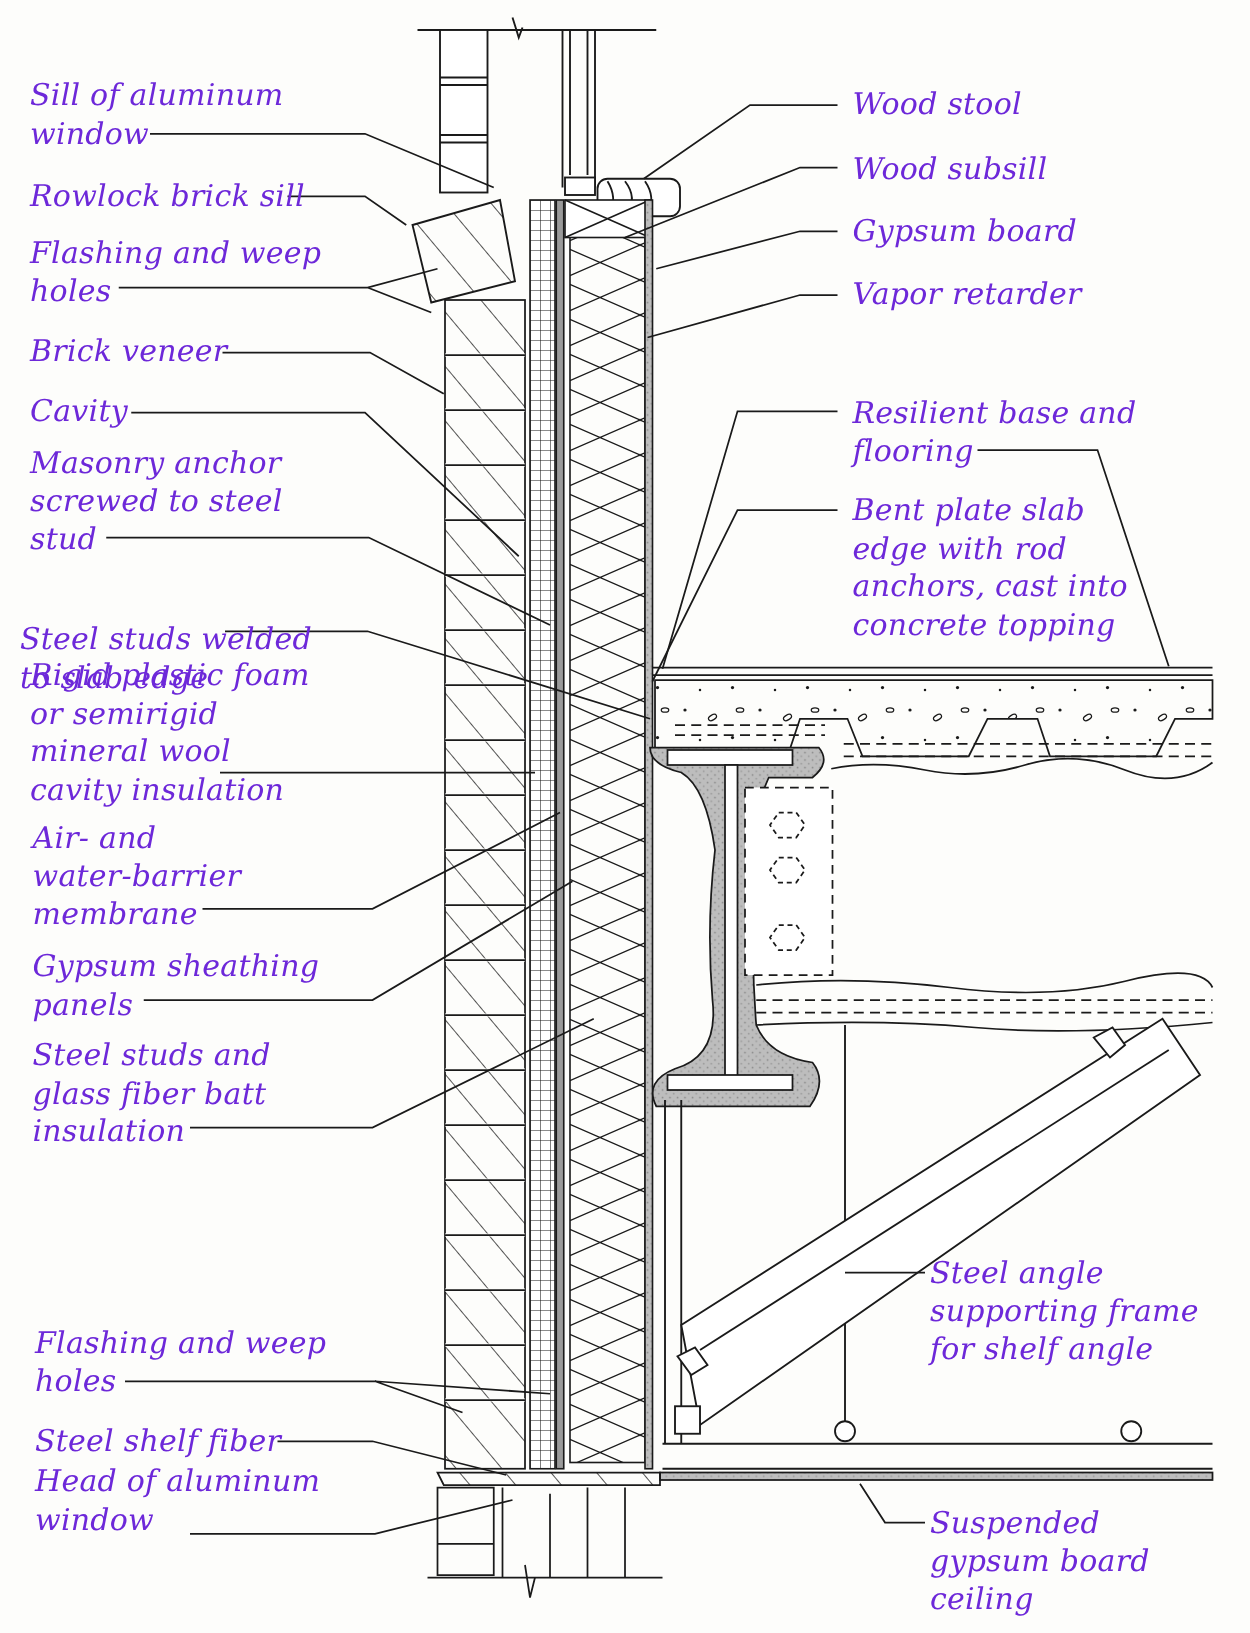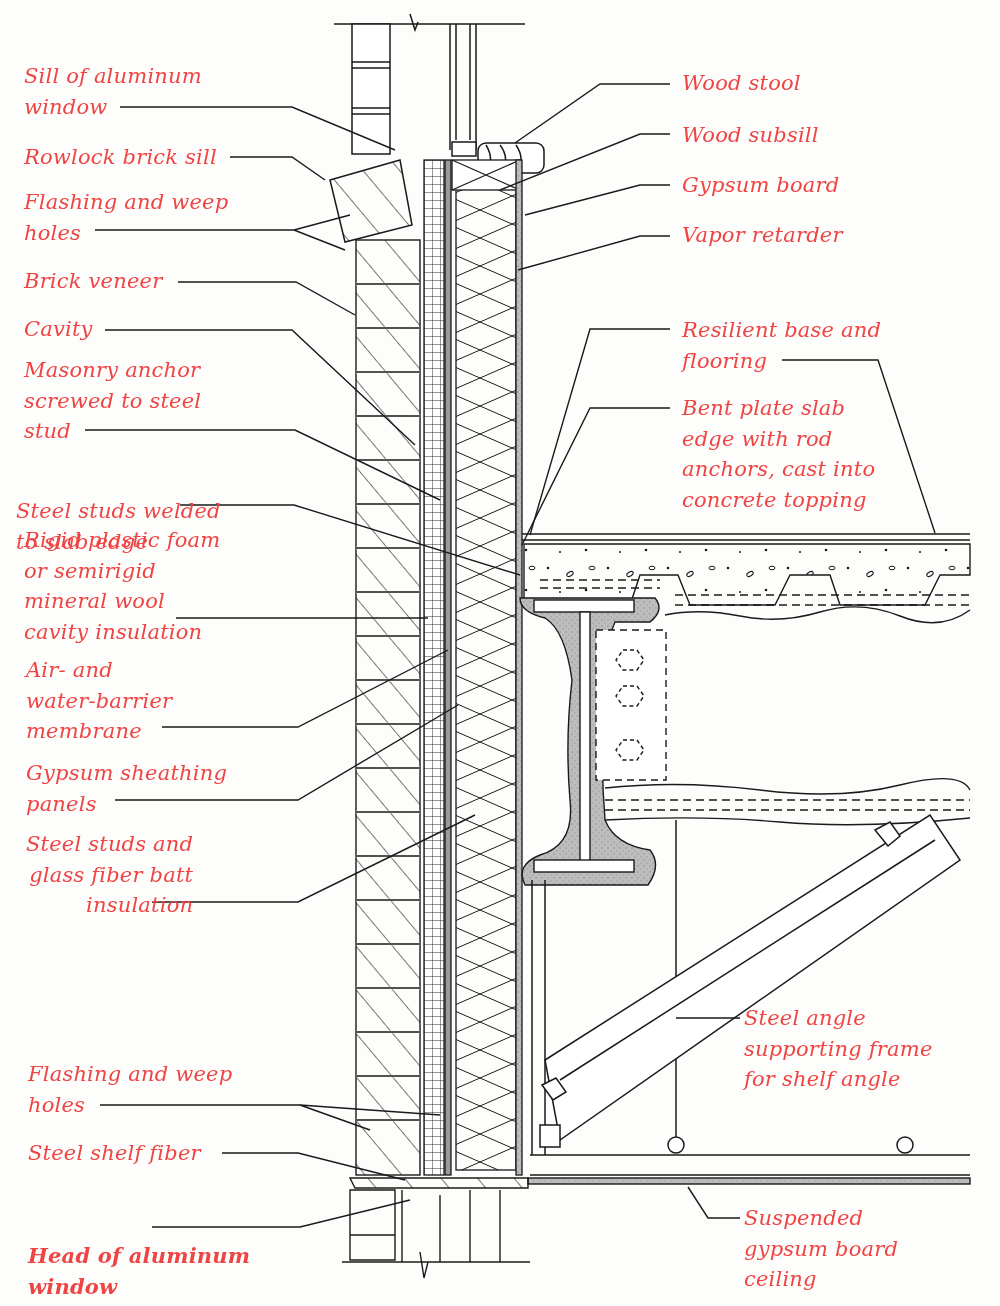--- a/index.html
+++ b/index.html
@@ -1,17 +1,17 @@
 <!DOCTYPE html>
 <html><head>
 <meta charset="utf-8">
 <style>
   html,body{margin:0;padding:0;background:#fdfdfb;}
   body{width:1000px;height:1306px;position:relative;overflow:hidden;font-family:"DejaVu Serif",serif;}
-  .lbl{position:absolute;font-style:italic;font-size:21px;line-height:30.5px;color:#ef4444;white-space:pre-line;letter-spacing:0.2px;}
+  .lbl{position:absolute;font-style:italic;font-size:24px;line-height:30.5px;color:#6d28d9;white-space:pre-line;letter-spacing:0.2px;}
   svg{position:absolute;left:0;top:0;}
 </style>
 </head>
 <body>
 
 <svg width="1000" height="1306" viewBox="0 0 1000 1306">
   <defs>
     <pattern id="hatch" width="28" height="28" patternUnits="userSpaceOnUse" patternTransform="rotate(-40)">
       <line x1="0" y1="0" x2="0" y2="28" stroke="#1a1a1a" stroke-width="1.2"></line>
     </pattern>
@@ -156,27 +156,27 @@
 to slab edge</div>
 <div class="lbl" style="left:24px;top:525px;">Rigid plastic foam
 or semirigid
 mineral wool
 cavity insulation</div>
 <div class="lbl" style="left:26px;top:655px;">Air- and
 water-barrier
 membrane</div>
 <div class="lbl" style="left:26px;top:758px;">Gypsum sheathing
 panels</div>
-<div class="lbl" style="left:26px;top:829px;text-align:right;">Steel studs and
+<div class="lbl" style="left:26px;top:829px;">Steel studs and
 glass fiber batt
 insulation</div>
 <div class="lbl" style="left:28px;top:1059px;">Flashing and weep
 holes</div>
 <div class="lbl" style="left:28px;top:1138px;">Steel shelf fiber</div>
-<div class="lbl" style="left:28px;top:1241px;font-weight:bold;">Head of aluminum
+<div class="lbl" style="left:28px;top:1170px;">Head of aluminum
 window</div>
 
 <div class="lbl" style="left:682px;top:68px;">Wood stool</div>
 <div class="lbl" style="left:682px;top:120px;">Wood subsill</div>
 <div class="lbl" style="left:682px;top:170px;">Gypsum board</div>
 <div class="lbl" style="left:682px;top:220px;">Vapor retarder</div>
 <div class="lbl" style="left:682px;top:315px;font-style:italic;">Resilient base and
 flooring</div>
 <div class="lbl" style="left:682px;top:393px;">Bent plate slab
 edge with rod

